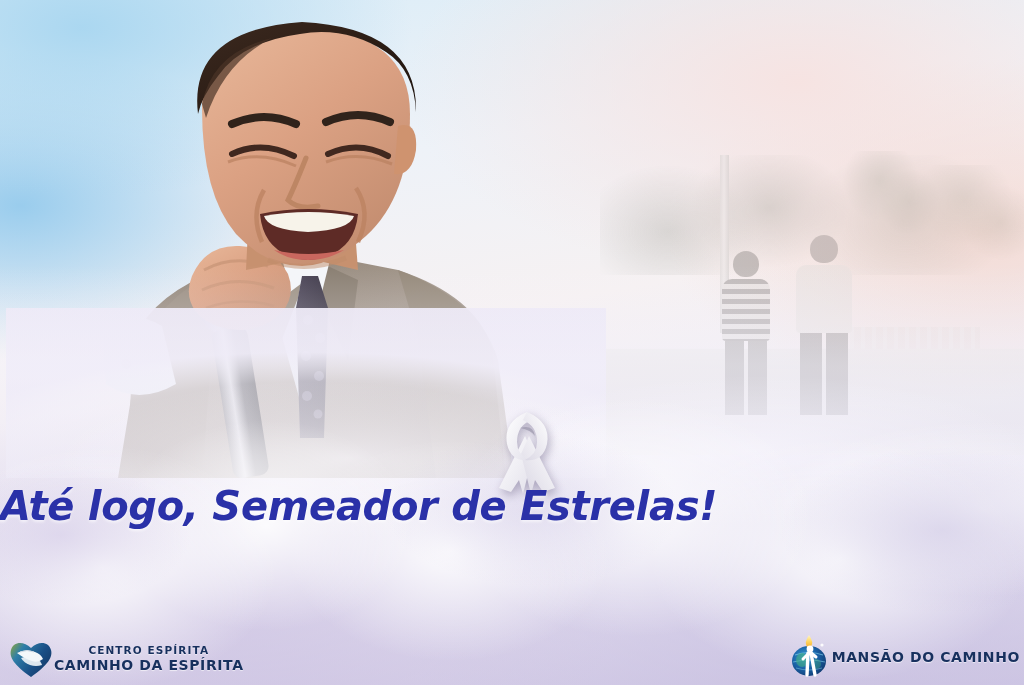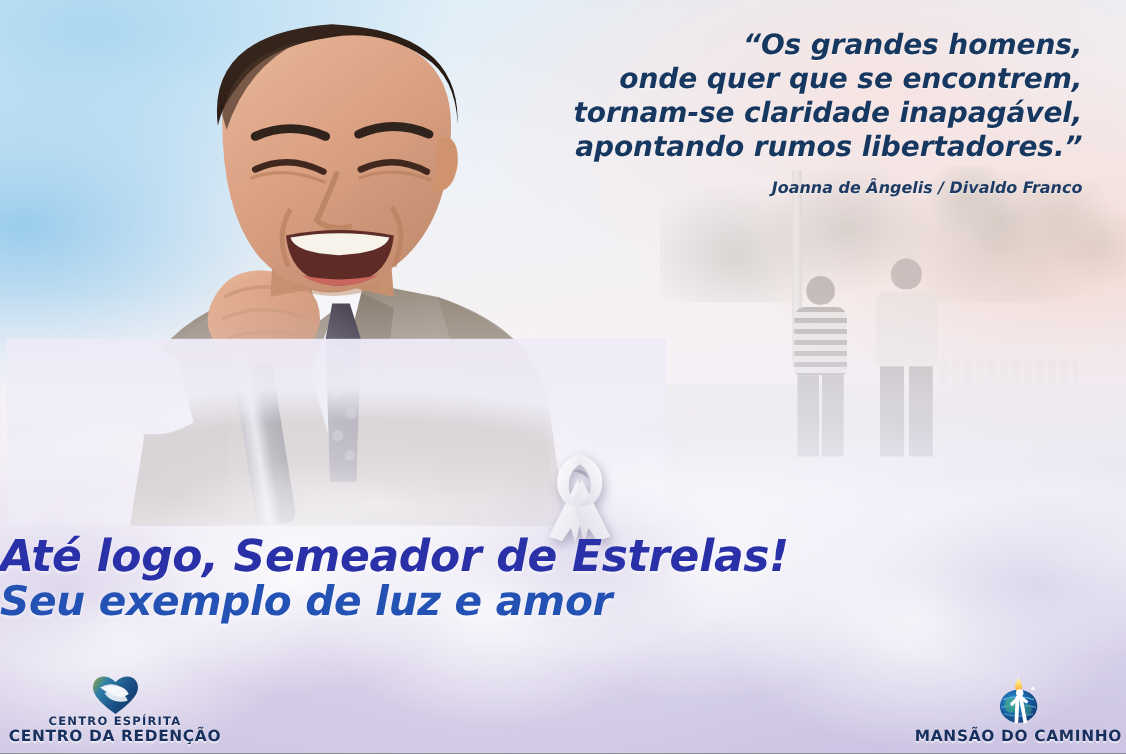--- a/index.html
+++ b/index.html
@@ -152,21 +152,21 @@
     white-space:nowrap;
     text-shadow:0 2px 3px rgba(255,255,255,.6);
   }
   .msg-1{font-size:40px; line-height:40px; color:#2a31a8; letter-spacing:-.3px;}
   .msg-2{font-size:37px; line-height:41px; color:#2352b4; letter-spacing:-.3px;}
   .msg-3{font-size:37px; line-height:42px; color:#1a7cc2; letter-spacing:-.3px;}
 
   
   .logo{
     position:absolute; bottom:6px;
-    display:flex; flex-direction:column; align-items:center;
+    display:flex; flex-direction:row; align-items:center;
   }
   .logo-left{left:8px;}
   .logo-right{right:4px;}
   .logo-mark{width:46px;height:40px;}
   .logo-mark svg{display:block;width:100%;height:100%;}
   .logo-mark-right{width:46px;height:46px;}
   .logo-text{
     text-align:center; color:#17305e; line-height:1.12;
     font-weight:bold; font-family:"DejaVu Sans","Liberation Sans",sans-serif;
     text-shadow:0 1px 1px rgba(255,255,255,.6);
@@ -308,27 +308,20 @@
 
       <path d="M262 252 Q300 266 340 250" stroke="#c08b6a" stroke-width="5" fill="none" opacity=".5"></path>
 
       <rect x="0" y="300" width="600" height="170" fill="url(#fadeBot)"></rect>
     </svg>
   </div>
 
   <div class="clouds"></div>
   <div class="clouds2"></div>
 
-  <div class="quote-block">
-    <div class="quote-line">“Os grandes homens,</div>
-    <div class="quote-line">onde quer que se encontrem,</div>
-    <div class="quote-line">tornam-se claridade inapagável,</div>
-    <div class="quote-line">apontando rumos libertadores.”</div>
-    <div class="quote-author">Joanna de Ângelis / Divaldo Franco</div>
-  </div>
 
   <div class="ribbon">
     <svg viewBox="0 0 80 90" xmlns="http://www.w3.org/2000/svg">
       <defs>
         <linearGradient id="rbL" x1="0" y1="0" x2="1" y2="1">
           <stop offset="0%" stop-color="#ffffff"></stop>
           <stop offset="100%" stop-color="#e2e0ea"></stop>
         </linearGradient>
         <linearGradient id="rbR" x1="1" y1="0" x2="0" y2="1">
           <stop offset="0%" stop-color="#ffffff"></stop>
@@ -343,21 +336,20 @@
       <path d="M40 6 Q16 16 20 38 Q24 56 42 54 Q30 48 30 36 Q30 20 44 14 Z" fill="url(#rbL)"></path>
 
       <path d="M40 6 Q64 16 60 38 Q56 56 38 54 Q50 48 50 36 Q50 20 36 14 Z" fill="url(#rbR)"></path>
 
       <path d="M33 22 Q46 18 48 30 Q44 24 33 22 Z" fill="#9e9aae" opacity=".75"></path>
     </svg>
   </div>
 
   <div class="message">
     <div class="msg-line msg-1">Até logo, Semeador de Estrelas!</div>
-    <div class="msg-line msg-2">Seu exemplo de luz e amor</div>
   </div>
 
   <div class="logo logo-left">
     <div class="logo-mark">
       <svg viewBox="0 0 46 40" xmlns="http://www.w3.org/2000/svg">
         <defs>
           <linearGradient id="heartG" x1="0" y1="0" x2="1" y2="0.6">
             <stop offset="0%" stop-color="#8fa63c"></stop>
             <stop offset="28%" stop-color="#2f7fa8"></stop>
             <stop offset="70%" stop-color="#1a4f86"></stop>
@@ -365,21 +357,21 @@
           </linearGradient>
         </defs>
         <path d="M23 38 C6 26 1 18 3 11 C5 3 15 1 23 9 C31 1 41 3 43 11 C45 18 40 26 23 38 Z" fill="url(#heartG)"></path>
         <path d="M9 14 Q18 9 27 13 Q33 15 35 20 Q30 24 24 22 Q17 20 9 14 Z" fill="#ffffff" opacity=".95"></path>
         <path d="M13 19 Q21 16 29 20 Q33 22 34 26 Q28 28 22 26 Q16 24 13 19 Z" fill="#f2f6fa" opacity=".9"></path>
         <path d="M12 13 Q19 10 26 13" stroke="#cfd9e4" stroke-width="1" fill="none"></path>
       </svg>
     </div>
     <div class="logo-text">
       <div class="logo-top">CENTRO ESPÍRITA</div>
-      <div class="logo-bottom">CENTRO DA REDENÇÃO</div>
+      <div class="logo-bottom">CAMINHO DA ESPÍRITA</div>
     </div>
   </div>
 
   <div class="logo logo-right">
     <div class="logo-mark logo-mark-right">
       <svg viewBox="0 0 46 46" xmlns="http://www.w3.org/2000/svg">
         <defs>
           <radialGradient id="globeG" cx="38%" cy="38%" r="70%">
             <stop offset="0%" stop-color="#3aa3d6"></stop>
             <stop offset="52%" stop-color="#1a63a8"></stop>

